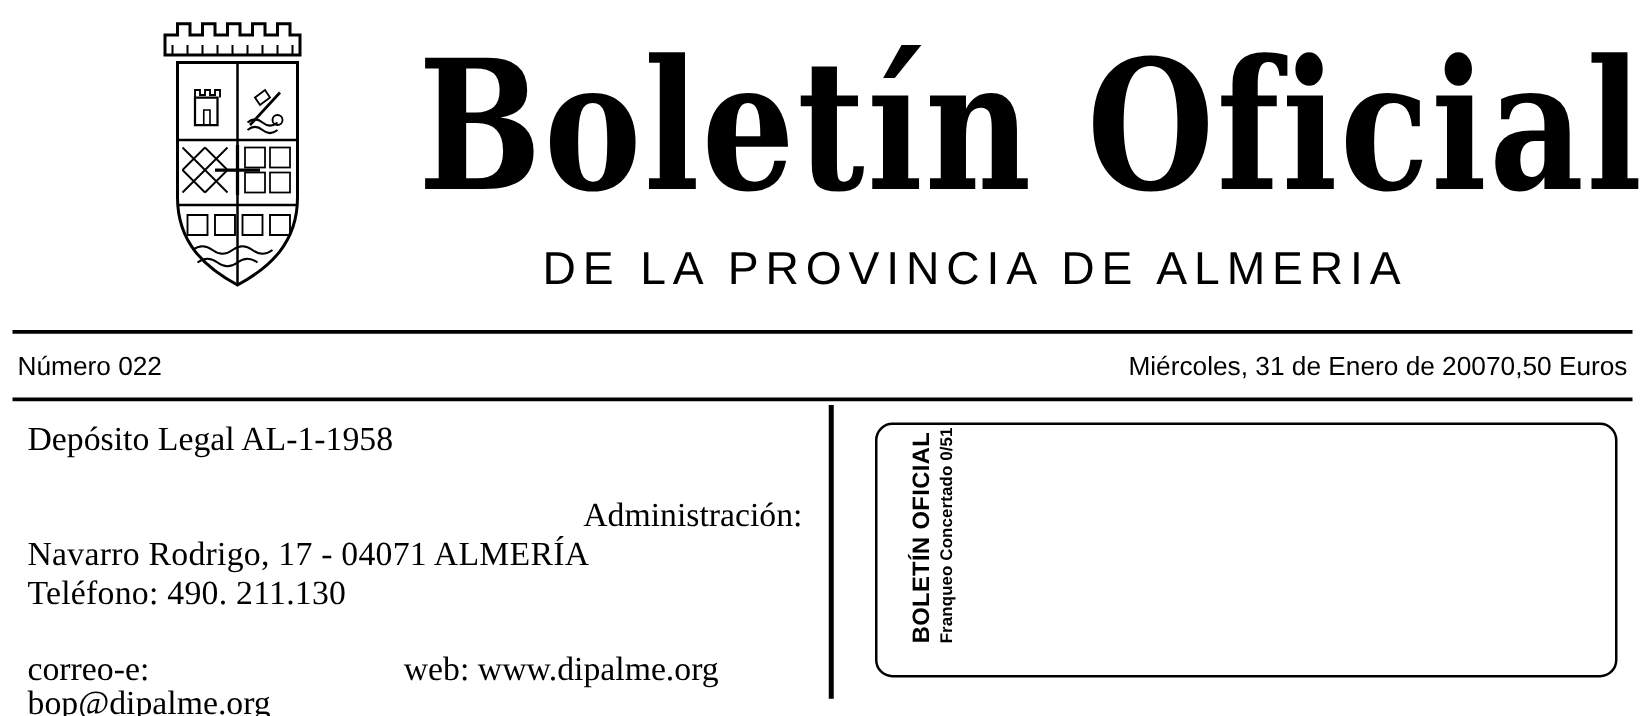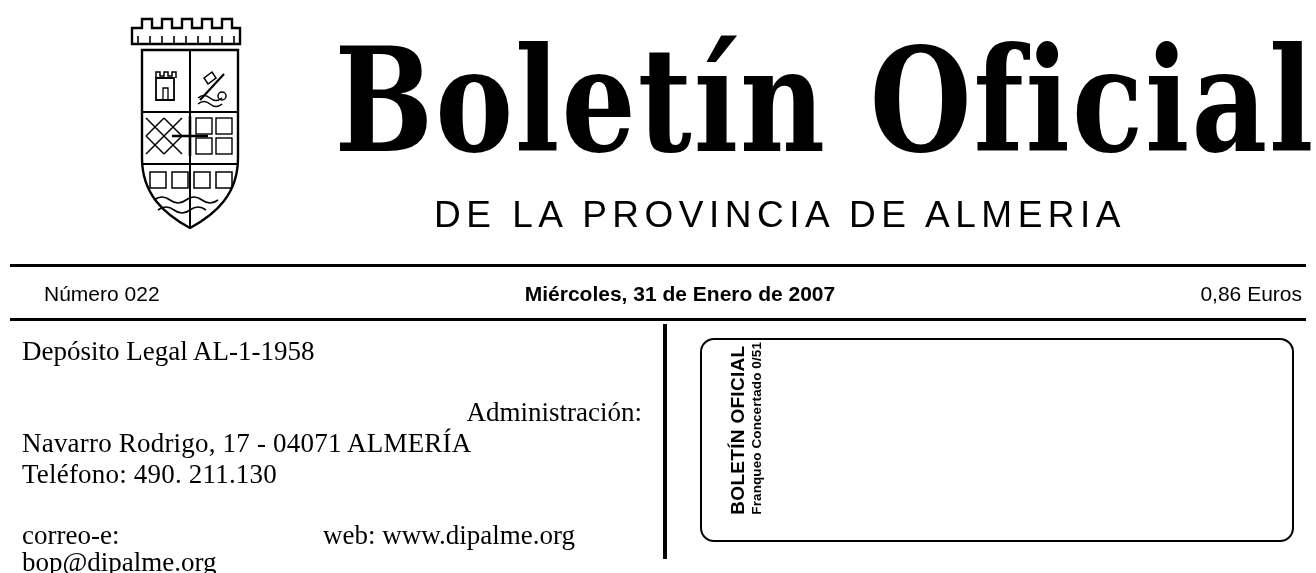--- a/index.html
+++ b/index.html
@@ -82,22 +82,22 @@
     left: 14px;
     right: 14px;
     top: 276px;
     height: 36px;
     display: flex;
     align-items: center;
     justify-content: space-between;
     font-family: "Liberation Sans", sans-serif;
     font-size: 21px;
   }
-  .issue-left   { flex: 0 0 auto; margin-left: 30px; }
-  .issue-center { flex: 1 1 auto; text-align: center; font-weight: bold; }
+  .issue-left   { flex: 0 0 auto; }
+  .issue-center { flex: 1 1 auto; text-align: right; }
   .issue-right  { flex: 0 0 auto; }
 
   
   .info-area {
     position: absolute;
     left: 0;
     top: 324px;
     width: 1316px;
     height: 240px;
   }
@@ -228,21 +228,21 @@
       <div class="title-main">Boletín Oficial</div>
       <div class="title-sub">DE LA PROVINCIA DE ALMERIA</div>
     </div>
   </div>
 
   <div class="rule rule-top"></div>
 
   <div class="issue-bar">
     <div class="issue-left">Número  022</div>
     <div class="issue-center">Miércoles, 31 de Enero de 2007</div>
-    <div class="issue-right">0,86 Euros</div>
+    <div class="issue-right">0,50 Euros</div>
   </div>
 
   <div class="rule rule-bottom"></div>
 
   <div class="info-area">
 
     <div class="divider-vert"></div>
 
     <div class="info-left">
       <div class="dl">Depósito Legal AL-1-1958</div>

